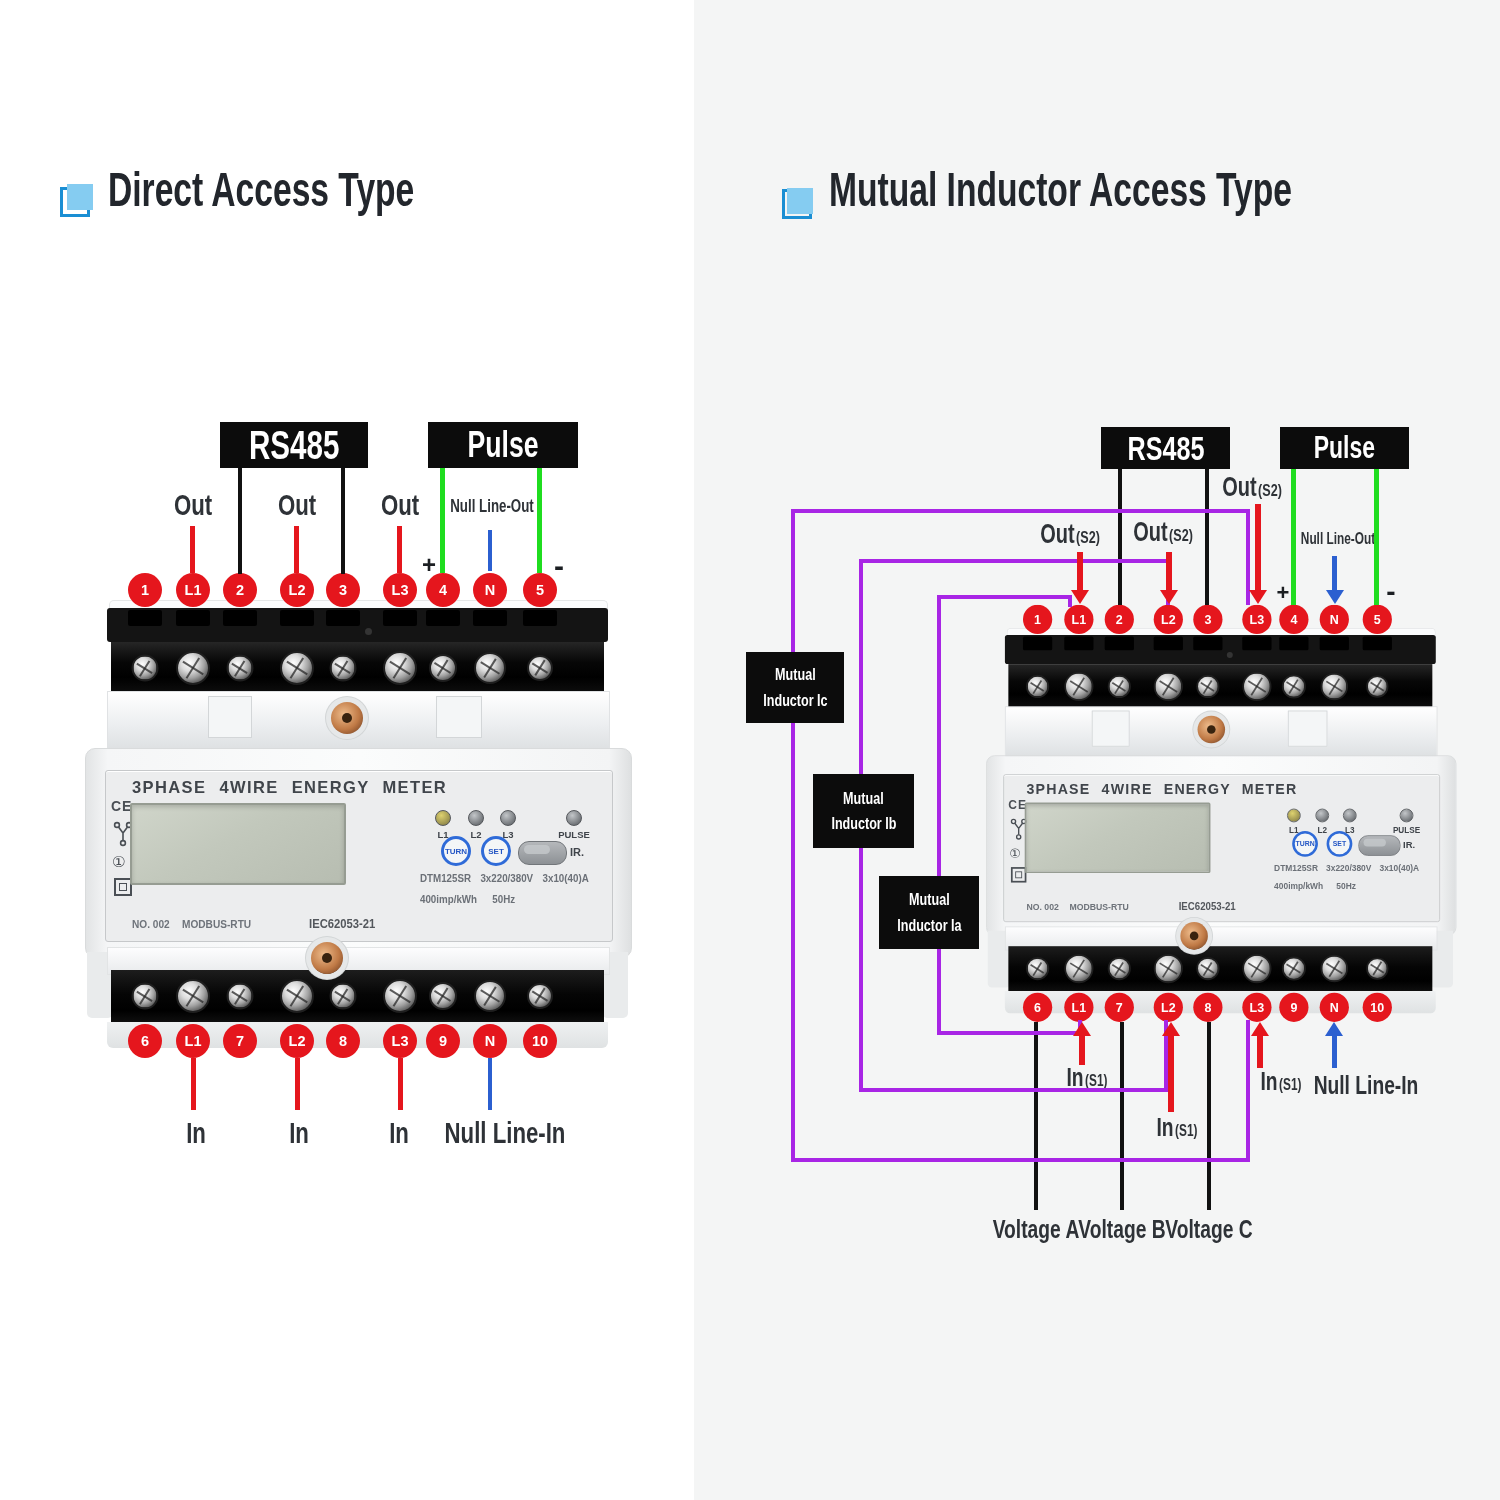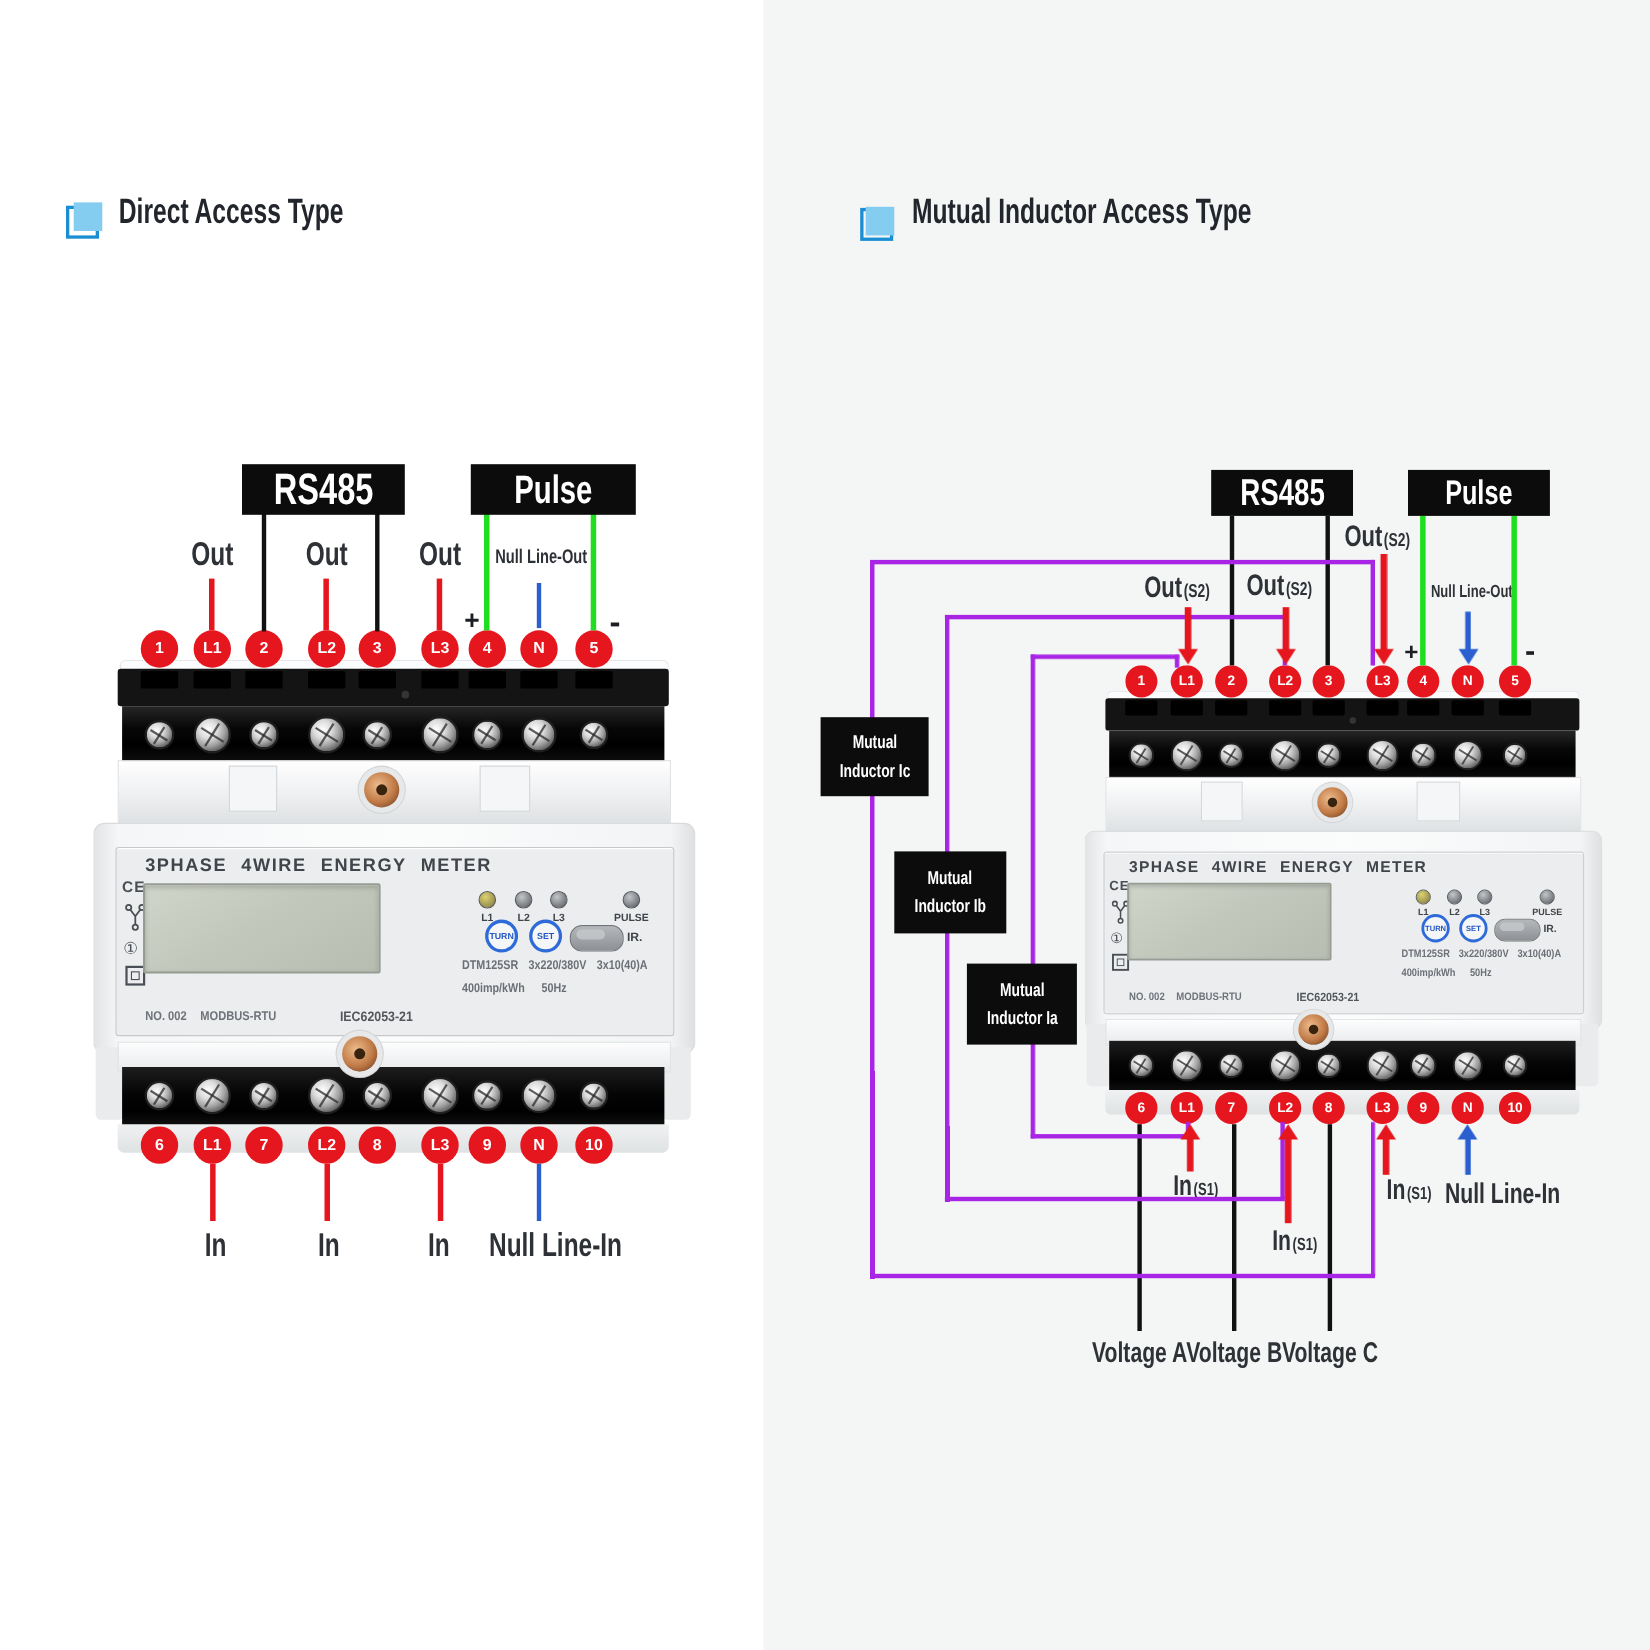--- a/index.html
+++ b/index.html
@@ -7,21 +7,21 @@
   .stage{position:relative;width:1500px;height:1500px;background:#ffffff;overflow:hidden;}
   .rightbg{position:absolute;left:694px;top:0;width:806px;height:1500px;background:#f4f5f5;}
   .abs{position:absolute;}
   
   .lb{position:absolute;transform:translateX(-50%);white-space:nowrap;color:#2e3237;font-weight:600;line-height:1;}
   .cx{display:inline-block;transform:scaleX(0.74);transform-origin:center;}
   .cxl{display:inline-block;transform:scaleX(0.70);transform-origin:left center;}
   .sub{margin-left:2px;}
   .sign{position:absolute;transform:translateX(-50%);color:#1b1e22;font-weight:700;line-height:1;}
   
-  .title-text{position:absolute;color:#22262c;font-weight:700;font-size:32px;line-height:1;white-space:nowrap;margin-top:10px;}
+  .title-text{position:absolute;color:#22262c;font-weight:700;font-size:48px;line-height:1;white-space:nowrap;}
   .ticon{position:absolute;width:33px;height:33px;}
   .ticon .out{position:absolute;left:0;bottom:0;width:24px;height:24px;border:3px solid #1a8ed3;}
   .ticon .fill{position:absolute;right:0;top:0;width:26px;height:26px;background:#85ccf1;}
   
   .blackbox{position:absolute;background:#0c0c0c;color:#ffffff;display:flex;align-items:center;justify-content:center;z-index:7;}
   .indbox{position:absolute;background:#0c0c0c;color:#ffffff;display:flex;flex-direction:column;align-items:center;justify-content:center;z-index:7;font-size:17px;font-weight:600;line-height:1.5;}
   
   .w{position:absolute;z-index:5;}
   .wp{position:absolute;z-index:6;background:#a825e5;}
   .ah-down,.ah-up{position:absolute;width:0;height:0;z-index:6;}

